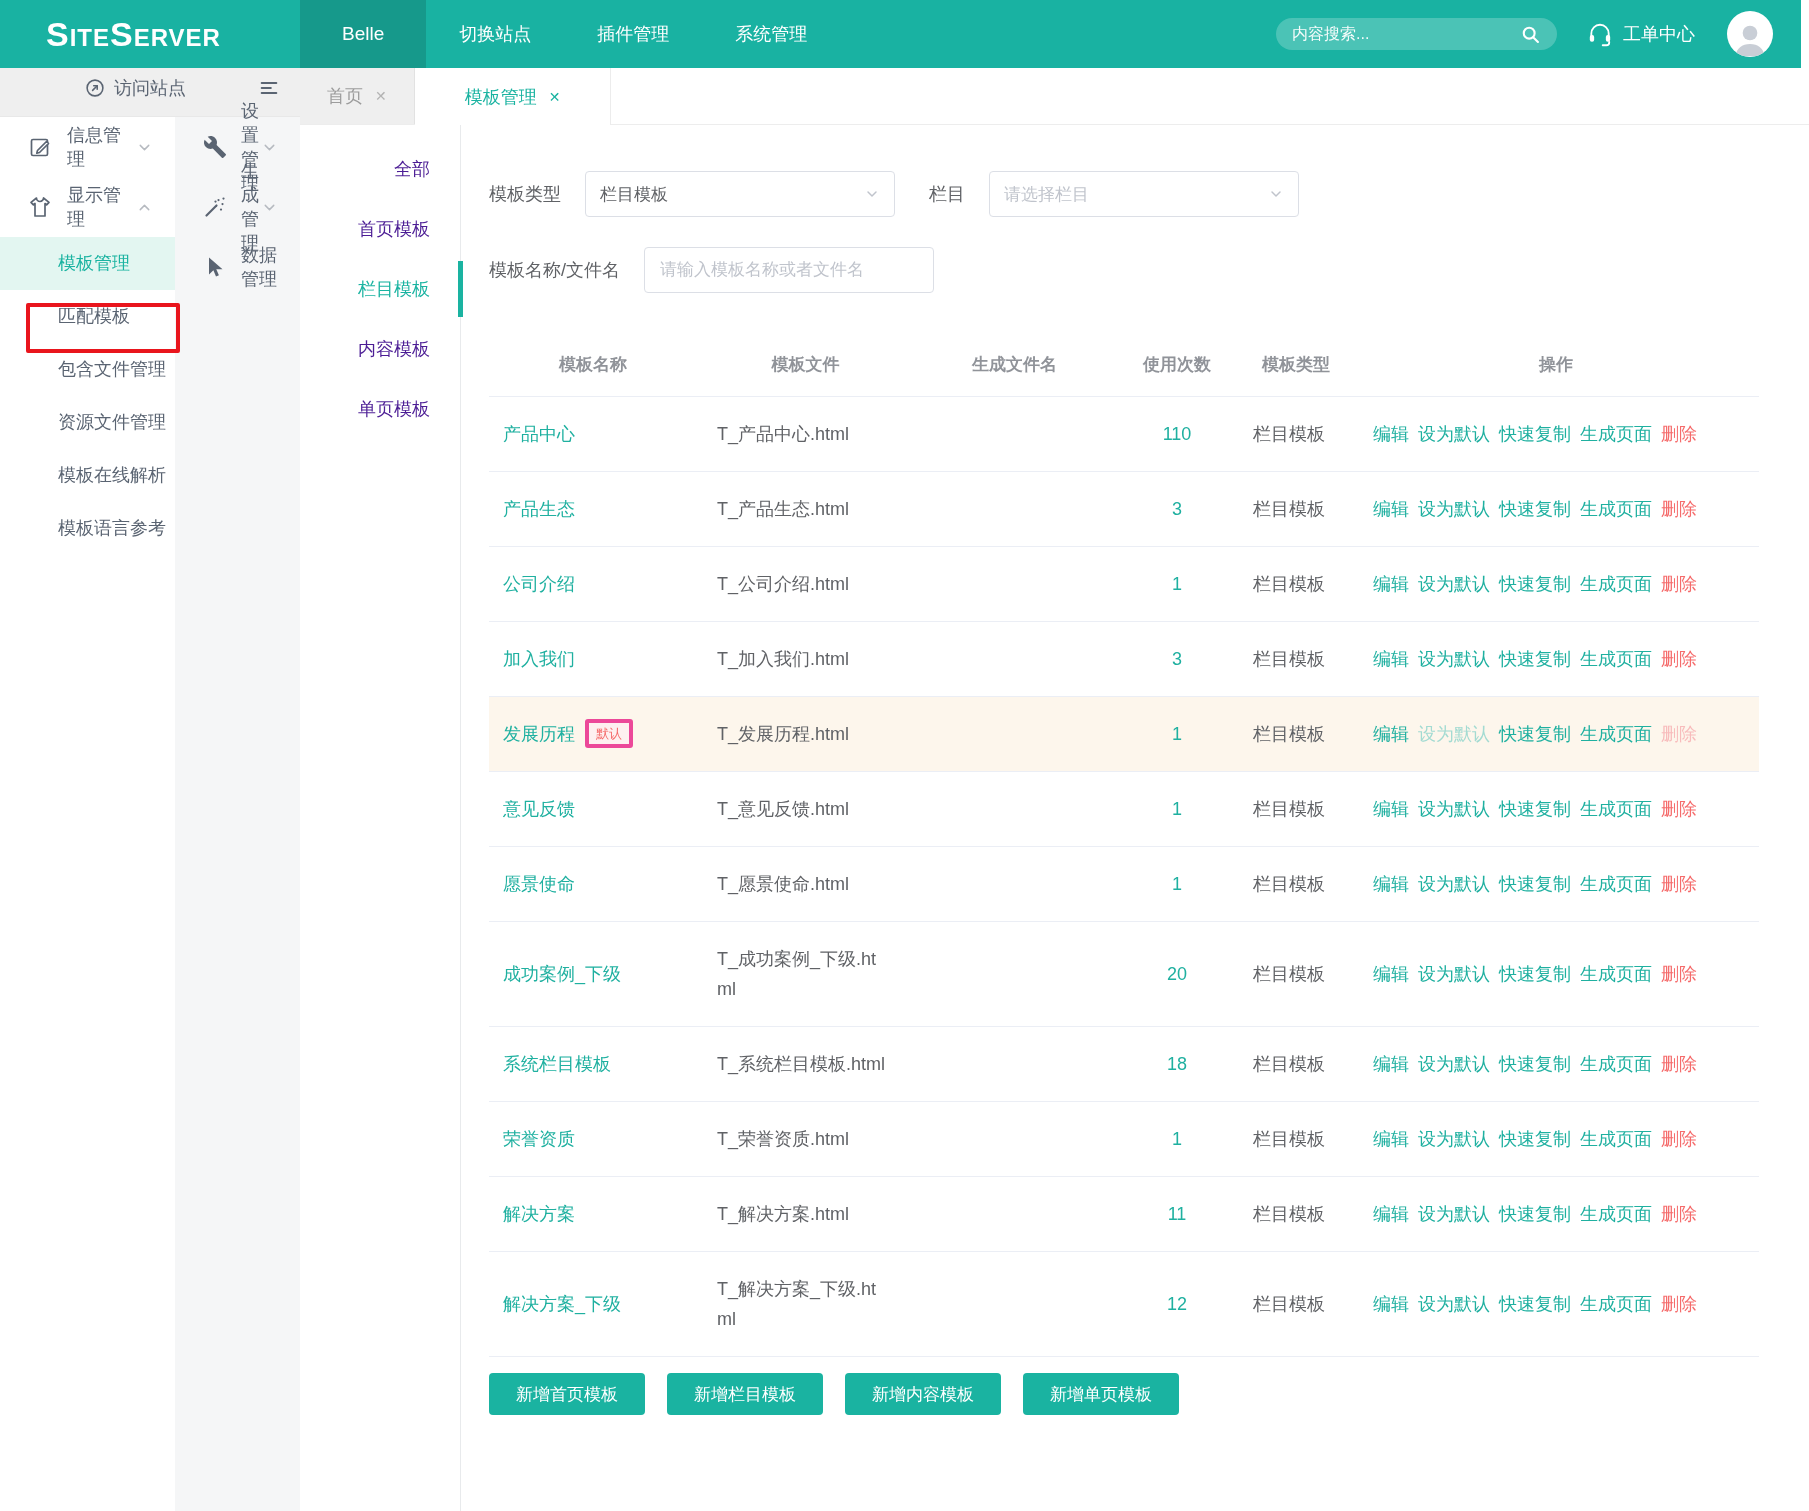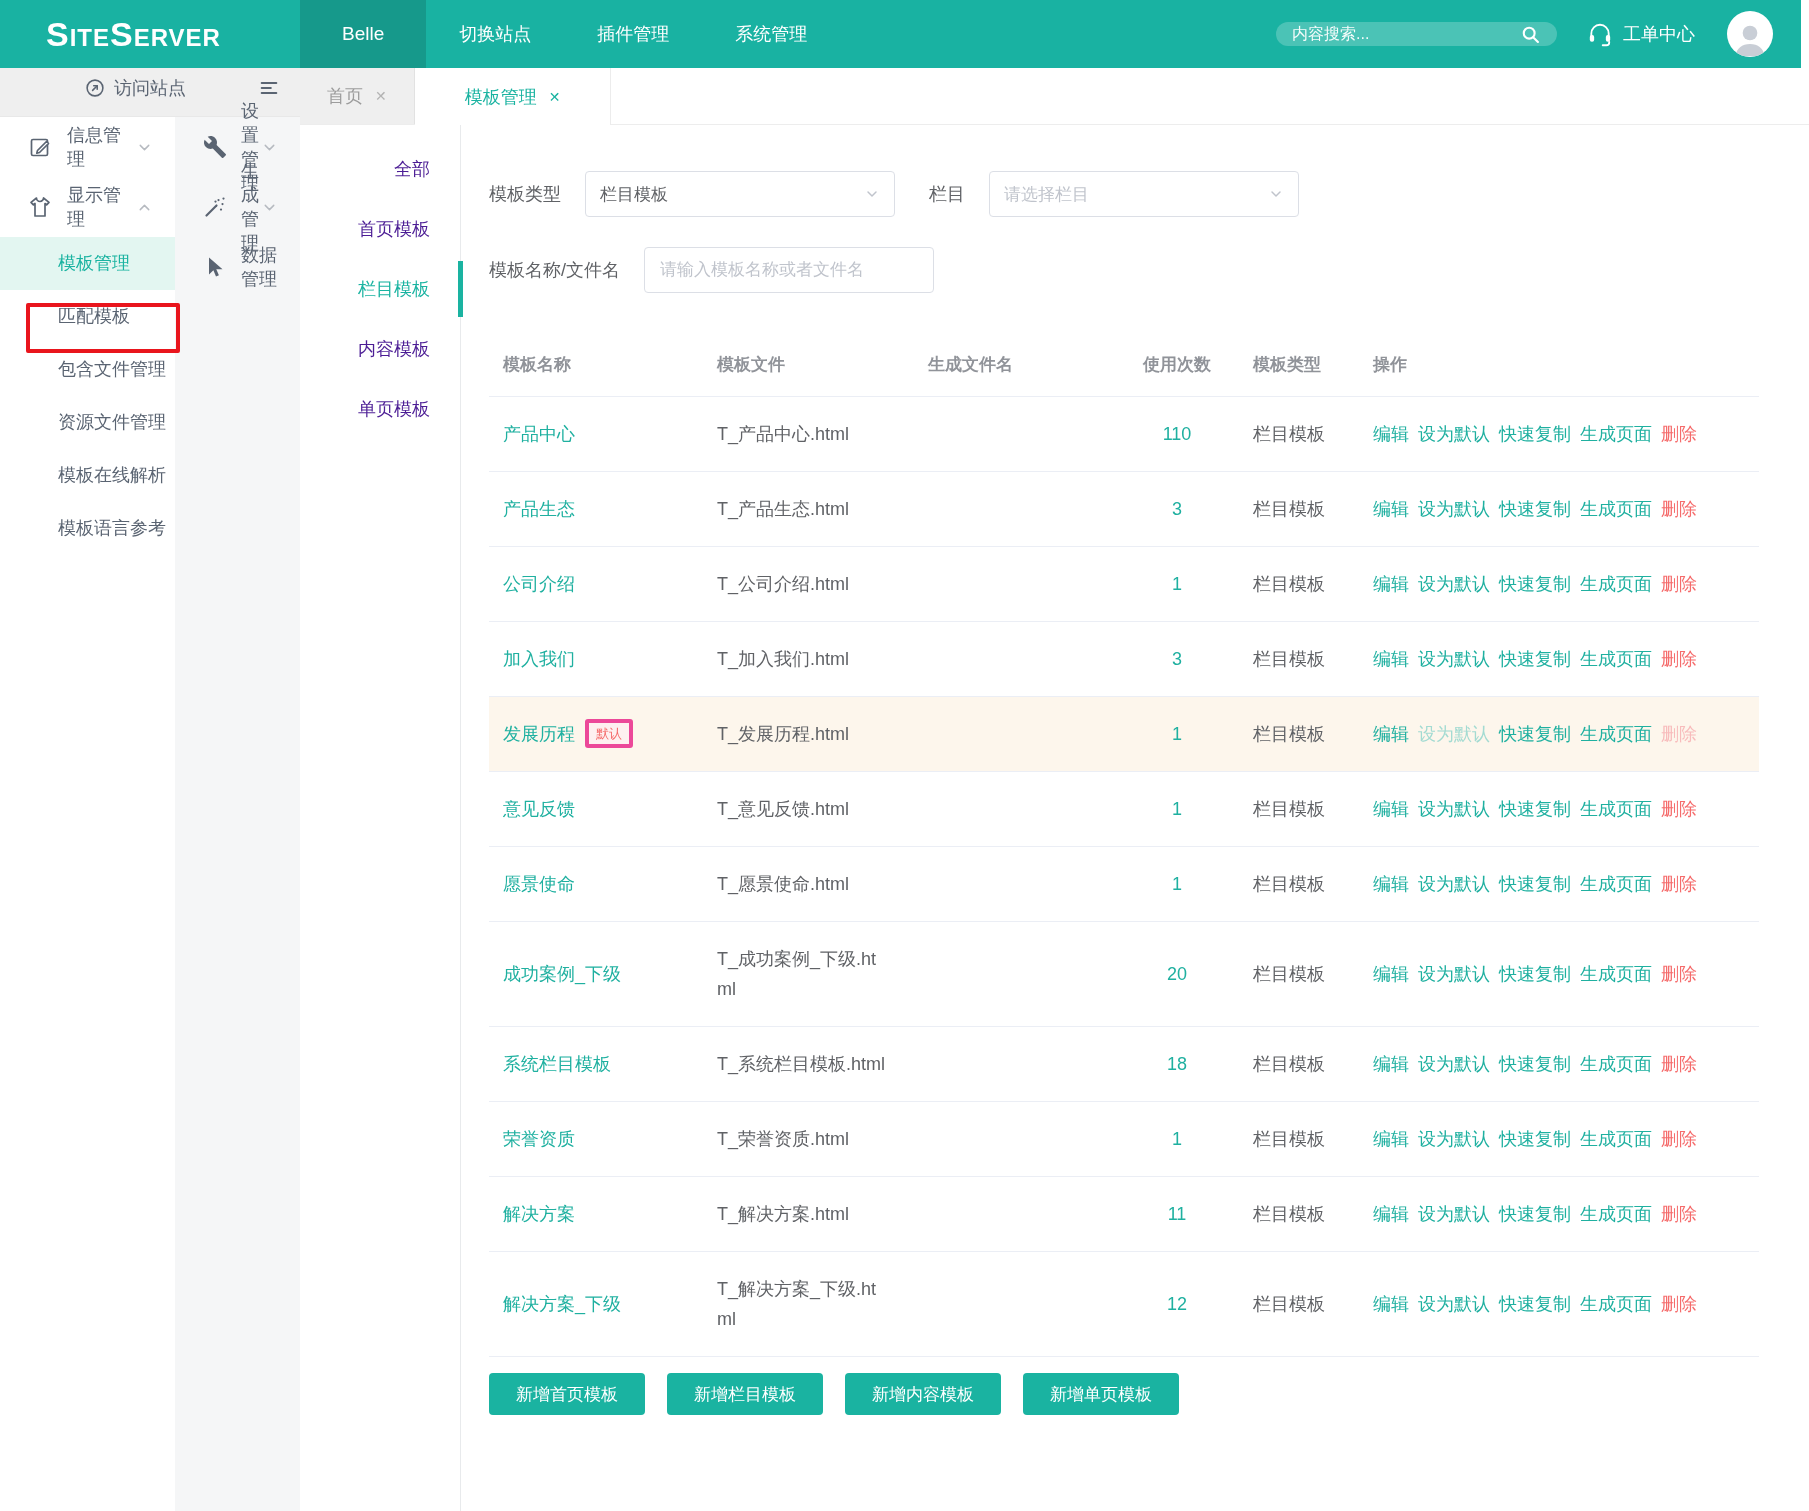--- a/index.html
+++ b/index.html
@@ -7,21 +7,21 @@
   body { font-family:"Liberation Sans","DejaVu Sans",sans-serif; background:#ffffff; position:relative; color:#606266; }
 
   
   .topbar { position:absolute; top:0; left:0; right:8px; height:68px; background:#19b2a2; display:flex; align-items:stretch; color:#fff; z-index:30; }
   .logo-box { width:300px; display:flex; align-items:center; padding-left:46px; }
   .logo { font-size:34px; font-weight:bold; font-variant:small-caps; letter-spacing:1px; color:#fff; }
   .site-btn { display:flex; align-items:center; padding:0 42px; background:#16998b; font-size:19px; }
   .tb-nav { display:flex; align-items:stretch; }
   .tb-nav-item { display:flex; align-items:center; padding:0 33px; font-size:18px; cursor:pointer; }
   .tb-right { margin-left:auto; display:flex; align-items:center; padding-right:28px; }
-  .search-pill { width:281px; height:24px; background:rgba(255,255,255,0.22); border-radius:20px; display:flex; align-items:center; padding:0 16px; }
+  .search-pill { width:281px; height:32px; background:rgba(255,255,255,0.22); border-radius:20px; display:flex; align-items:center; padding:0 16px; }
   .search-pill input { flex:1; background:transparent; border:none; outline:none; color:#fff; font-size:16px; font-family:inherit; }
   .search-pill input::placeholder { color:rgba(255,255,255,0.95); }
   .ticket { display:flex; align-items:center; gap:10px; font-size:18px; margin-left:30px; cursor:pointer; }
   .avatar { width:46px; height:46px; border-radius:50%; background:#fff; margin-left:32px; display:flex; align-items:flex-end; justify-content:center; overflow:hidden; cursor:pointer; }
 
   
   .sidebar { position:absolute; top:60px; left:0; width:300px; bottom:0; background:#fff; z-index:10; }
   .visit-bar { height:57px; background:#efefef; display:flex; align-items:center; padding:0 20px 0 84px; color:#5a6472; font-size:18px; border-bottom:1px solid #e8e8e8; }
   .visit-bar .v-icon { margin-right:8px; display:flex; }
   .visit-bar .fold { margin-left:auto; display:flex; cursor:pointer; }
@@ -55,21 +55,21 @@
   .f-label { font-size:18px; color:#606266; margin-right:24px; white-space:nowrap; }
   .f-label.second { margin-left:34px; }
   .select { width:310px; height:46px; border:1px solid #dcdfe6; border-radius:4px; display:flex; align-items:center; padding:0 14px; font-size:17px; cursor:pointer; background:#fff; }
   .select .sel-value { flex:1; color:#606266; }
   .select .sel-value.placeholder { color:#c0c4cc; }
   .select .sel-chev { display:flex; }
   .text-input { width:290px; height:46px; border:1px solid #dcdfe6; border-radius:4px; padding:0 15px; font-size:17px; color:#606266; font-family:inherit; outline:none; }
   .text-input::placeholder { color:#c0c4cc; }
 
   table.tpl-table { border-collapse:collapse; table-layout:fixed; width:1270px; margin-top:40px; }
-  .tpl-table th { text-align:left; font-size:17px; font-weight:bold; color:#909399; padding:20px 20px 20px 14px; border-bottom:1px solid #ebeef5; }
+  .tpl-table th { text-align:center; font-size:17px; font-weight:bold; color:#909399; padding:20px 20px 20px 14px; border-bottom:1px solid #ebeef5; }
   .tpl-table th.c-uses { text-align:center; }
   .tpl-table td { font-size:18px; line-height:30px; padding:22px 20px 22px 14px; border-bottom:1px solid #ebeef5; color:#606266; vertical-align:middle; }
   .tpl-table td.c-file { word-break:break-all; padding-right:28px; }
   .tpl-table td.c-uses { text-align:center; color:#1fb0a0; }
   .tpl-table td.c-actions { padding-right:0; white-space:nowrap; }
   .tpl-table tr.default-row { background:#fdf6ec; }
   .tpl-link { color:#1fb0a0; cursor:pointer; }
   .badge-default { display:inline-block; margin-left:10px; font-size:13px; line-height:1; padding:4px 7px; color:#f56c6c; background:#fef0f0; border:4px solid #ec4899; border-radius:3px; vertical-align:2px; }
   .act { color:#1fb0a0; margin-right:9px; cursor:pointer; }
   .act.danger { color:#f56c6c; }

